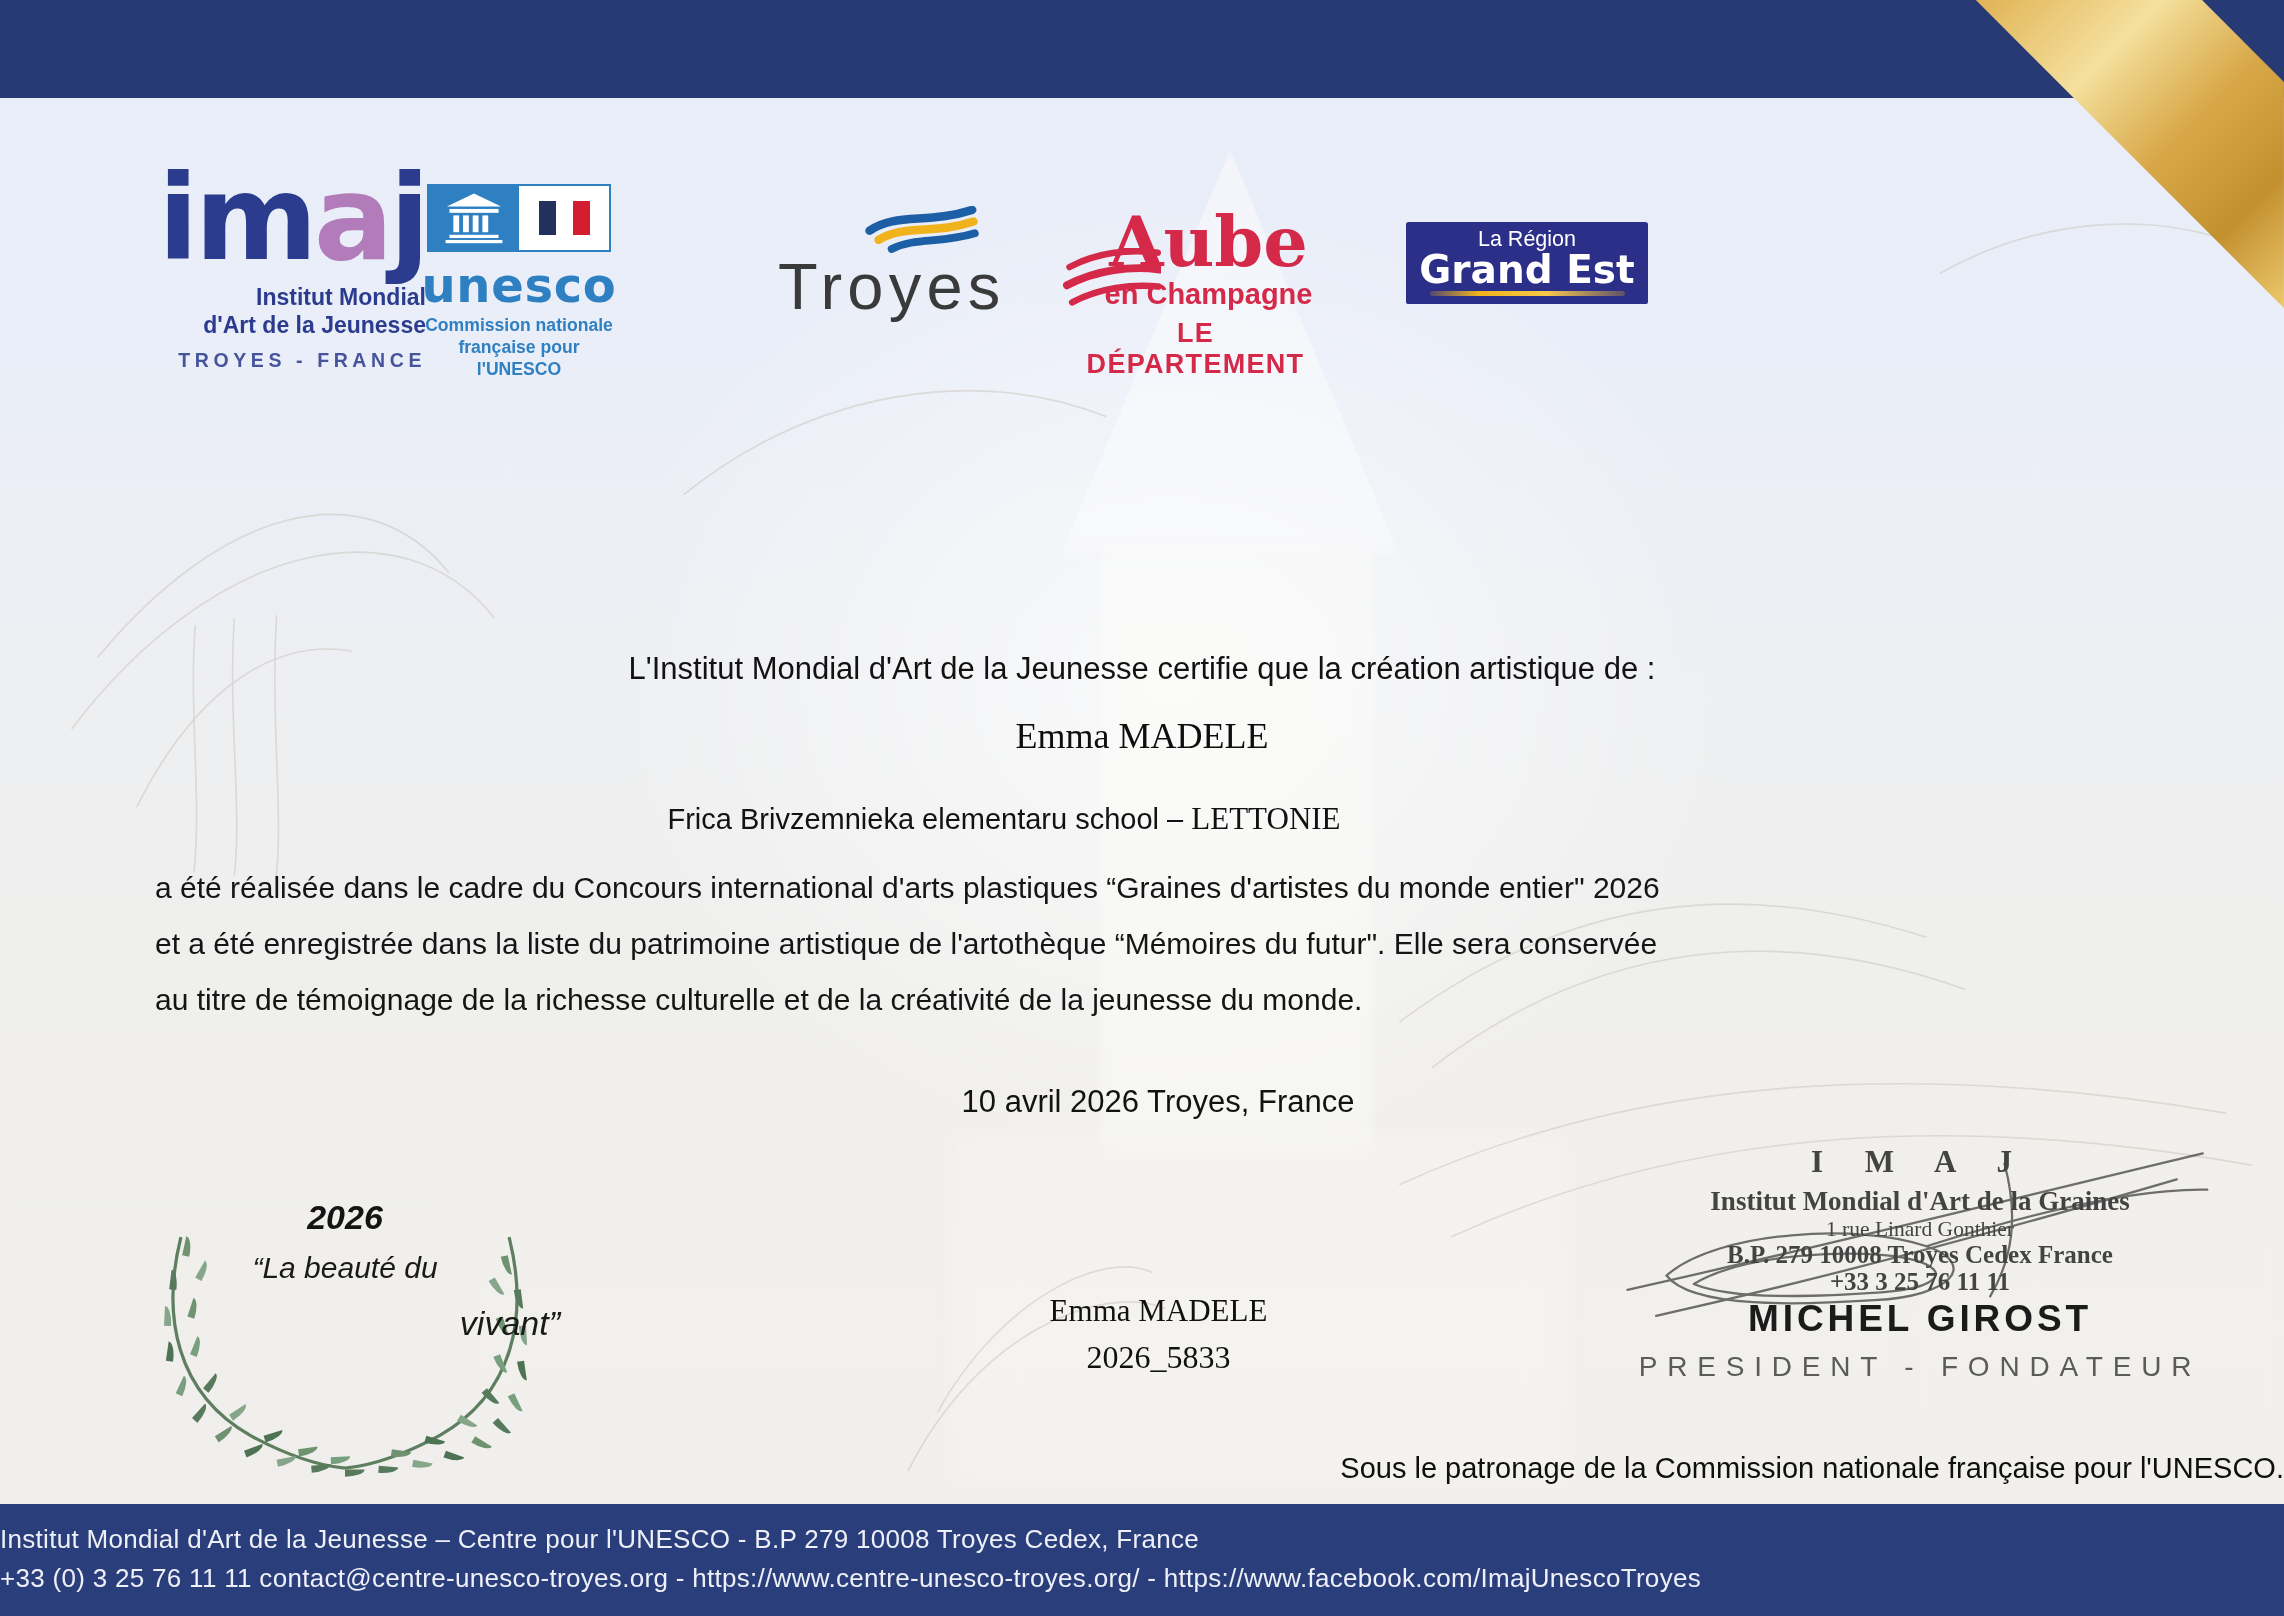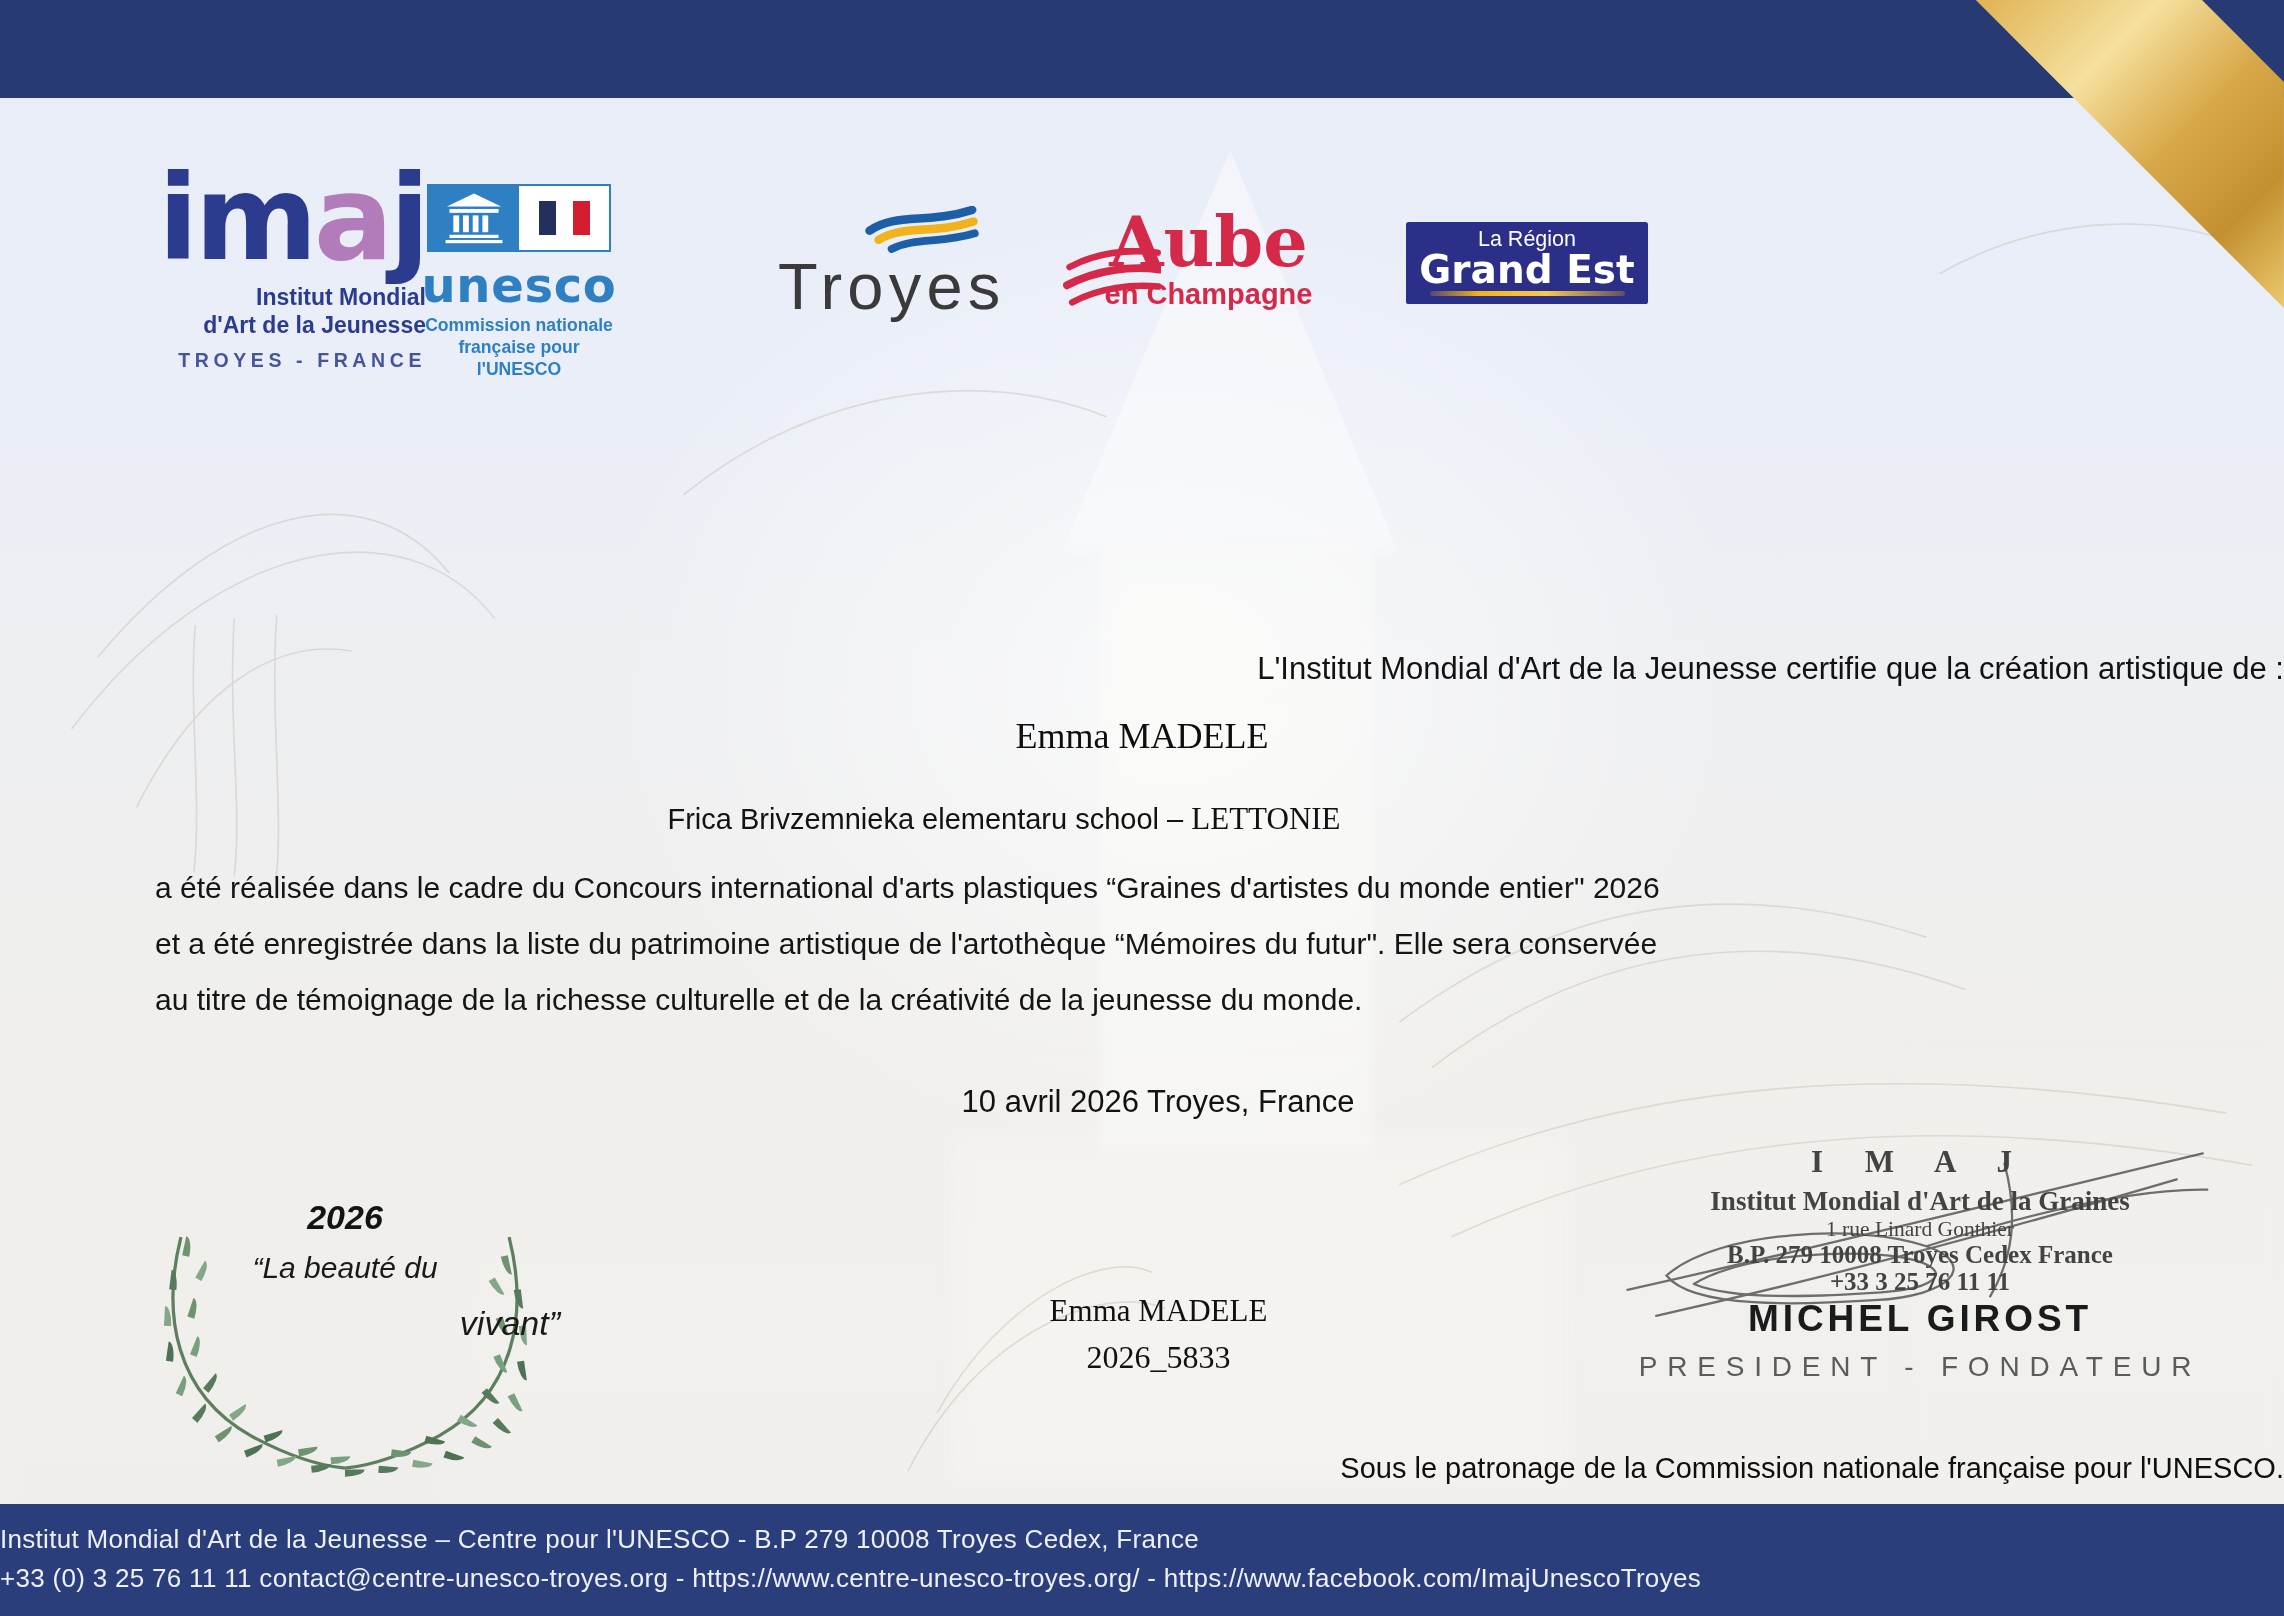--- a/index.html
+++ b/index.html
@@ -54,21 +54,21 @@
   .aube svg{position:absolute;left:-11.7px;top:26px;}
   .grandest{left:1406px;top:222px;width:242px;height:82px;background:#2c2f88;border-radius:2.6px;
     color:#fff;text-align:center;box-sizing:border-box;padding-top:6.5px;}
   .grandest .l1{font-size:21.5px;line-height:21.5px;}
   .grandest .l2{font-family:"DejaVu Sans",sans-serif;font-weight:bold;font-size:39px;line-height:40px;letter-spacing:0;}
   .grandest .gold-line{width:195px;height:4.6px;margin:1.3px auto 0;border-radius:2.6px;
     background:linear-gradient(90deg,rgba(240,179,28,.2),#f0b31c 25%,#f6c84c 60%,rgba(240,179,28,.25));}
   
   .title{position:absolute;left:0;top:448px;width:2284px;text-align:center;
     font-family:"Liberation Serif",serif;font-size:105px;line-height:130px;color:#1c2e6d;letter-spacing:2px;}
-  .intro{position:absolute;left:0;top:651px;width:2284px;text-align:right;font-size:31px;color:#121212;}
+  .intro{position:absolute;left:0;top:651px;width:2284px;text-align:center;font-size:31px;color:#121212;}
   .student{position:absolute;left:0;top:715px;width:2284px;text-align:center;
     font-family:"Liberation Serif",serif;font-size:36px;color:#0e0e0e;}
   .school{position:absolute;left:0;top:801px;width:2008px;text-align:center;font-size:29px;color:#121212;}
   .school .country{font-family:"Liberation Serif",serif;font-size:31px;}
   .paragraph{position:absolute;left:155px;top:871px;width:1992px;color:#151515;}
   .paragraph .pline{font-size:30px;line-height:34px;margin-bottom:22px;}
   .date-line{position:absolute;left:16px;top:1084px;width:2284px;text-align:center;font-size:31px;color:#121212;}
   
   .wreath{position:absolute;left:130px;top:1198px;width:430px;height:280px;}
   .wreath svg{position:absolute;left:0;top:0;}
@@ -195,20 +195,21 @@
   <div class="logo aube">
     <svg width="98" height="85" viewBox="0 0 150 130">
       <g fill="none" stroke="#d5294a" stroke-linecap="round">
         <path d="M10,52 C50,30 100,24 145,30" stroke-width="10"></path>
         <path d="M6,80 C52,56 104,50 148,56" stroke-width="12"></path>
         <path d="M14,106 C56,84 106,78 146,82" stroke-width="10"></path>
       </g>
     </svg>
     <div class="word">Aube</div>
     <div class="sub1">en Champagne</div>
+    <div class="sub2">LE DÉPARTEMENT</div>
   </div>
 
   <div class="logo grandest">
     <div class="l1">La Région</div>
     <div class="l2">Grand Est</div>
     <div class="gold-line"></div>
   </div>
 
 
   <div class="intro">L'Institut Mondial d'Art de la Jeunesse certifie que la création artistique de :</div>

